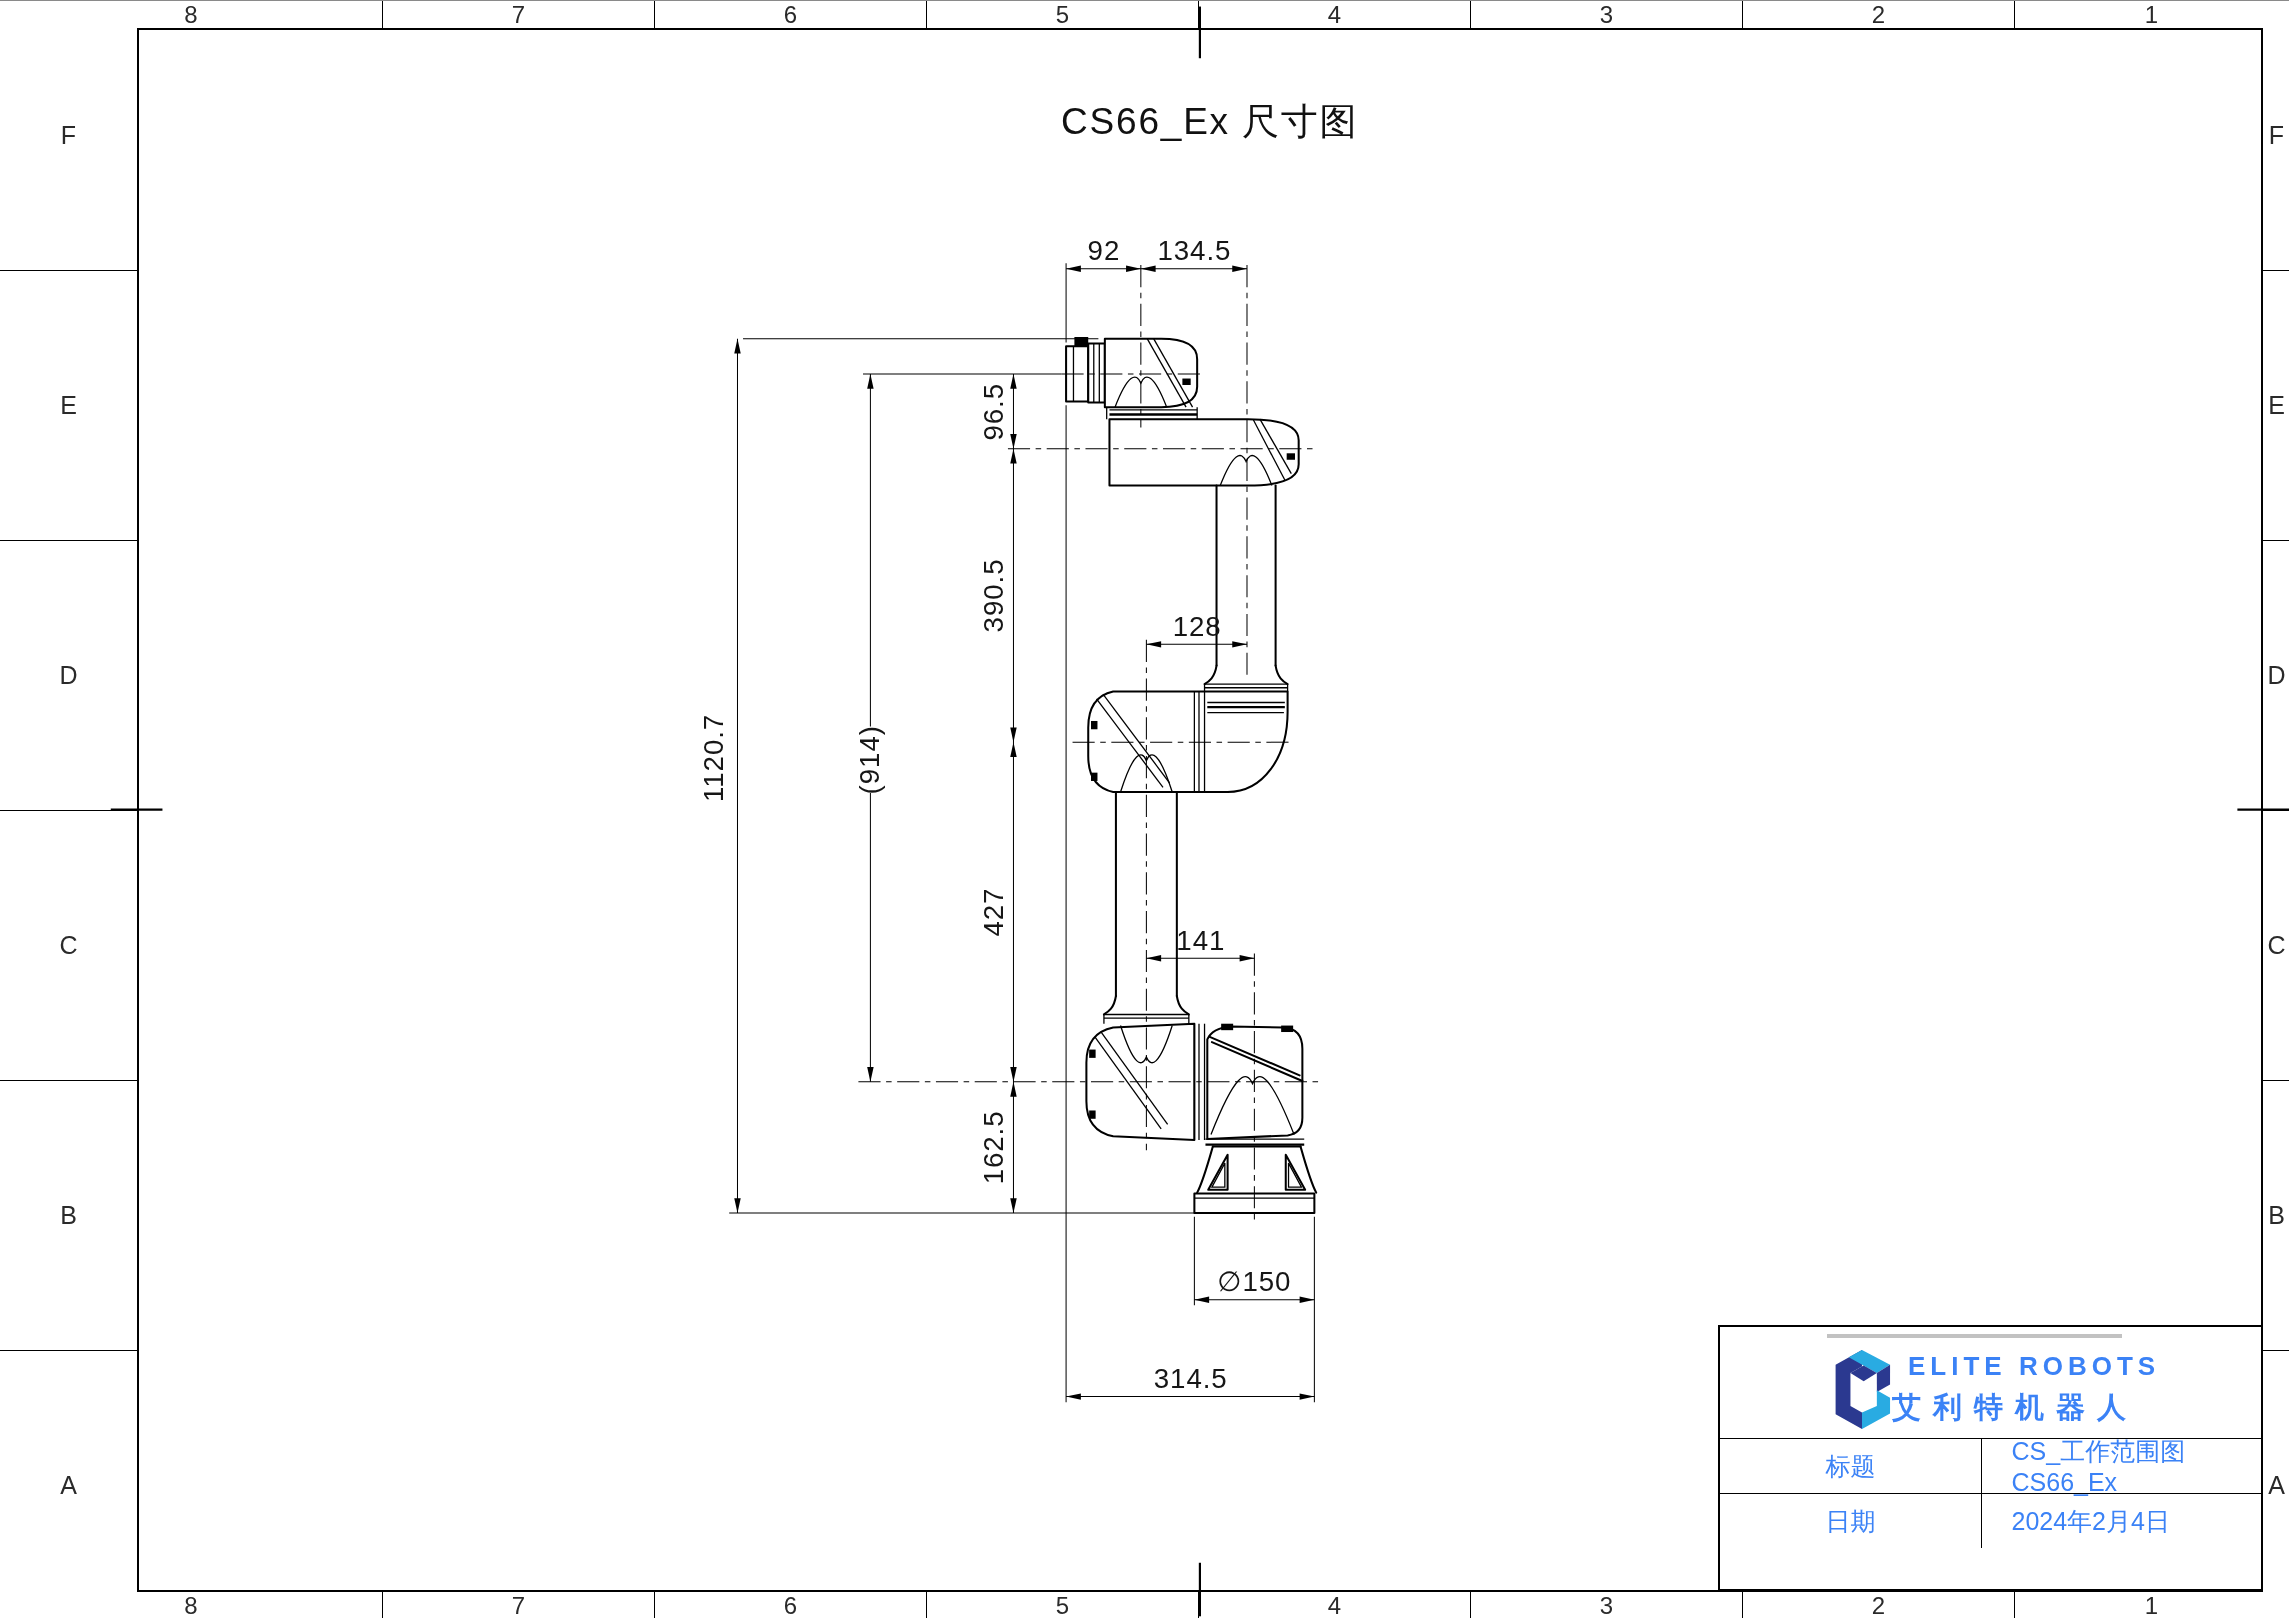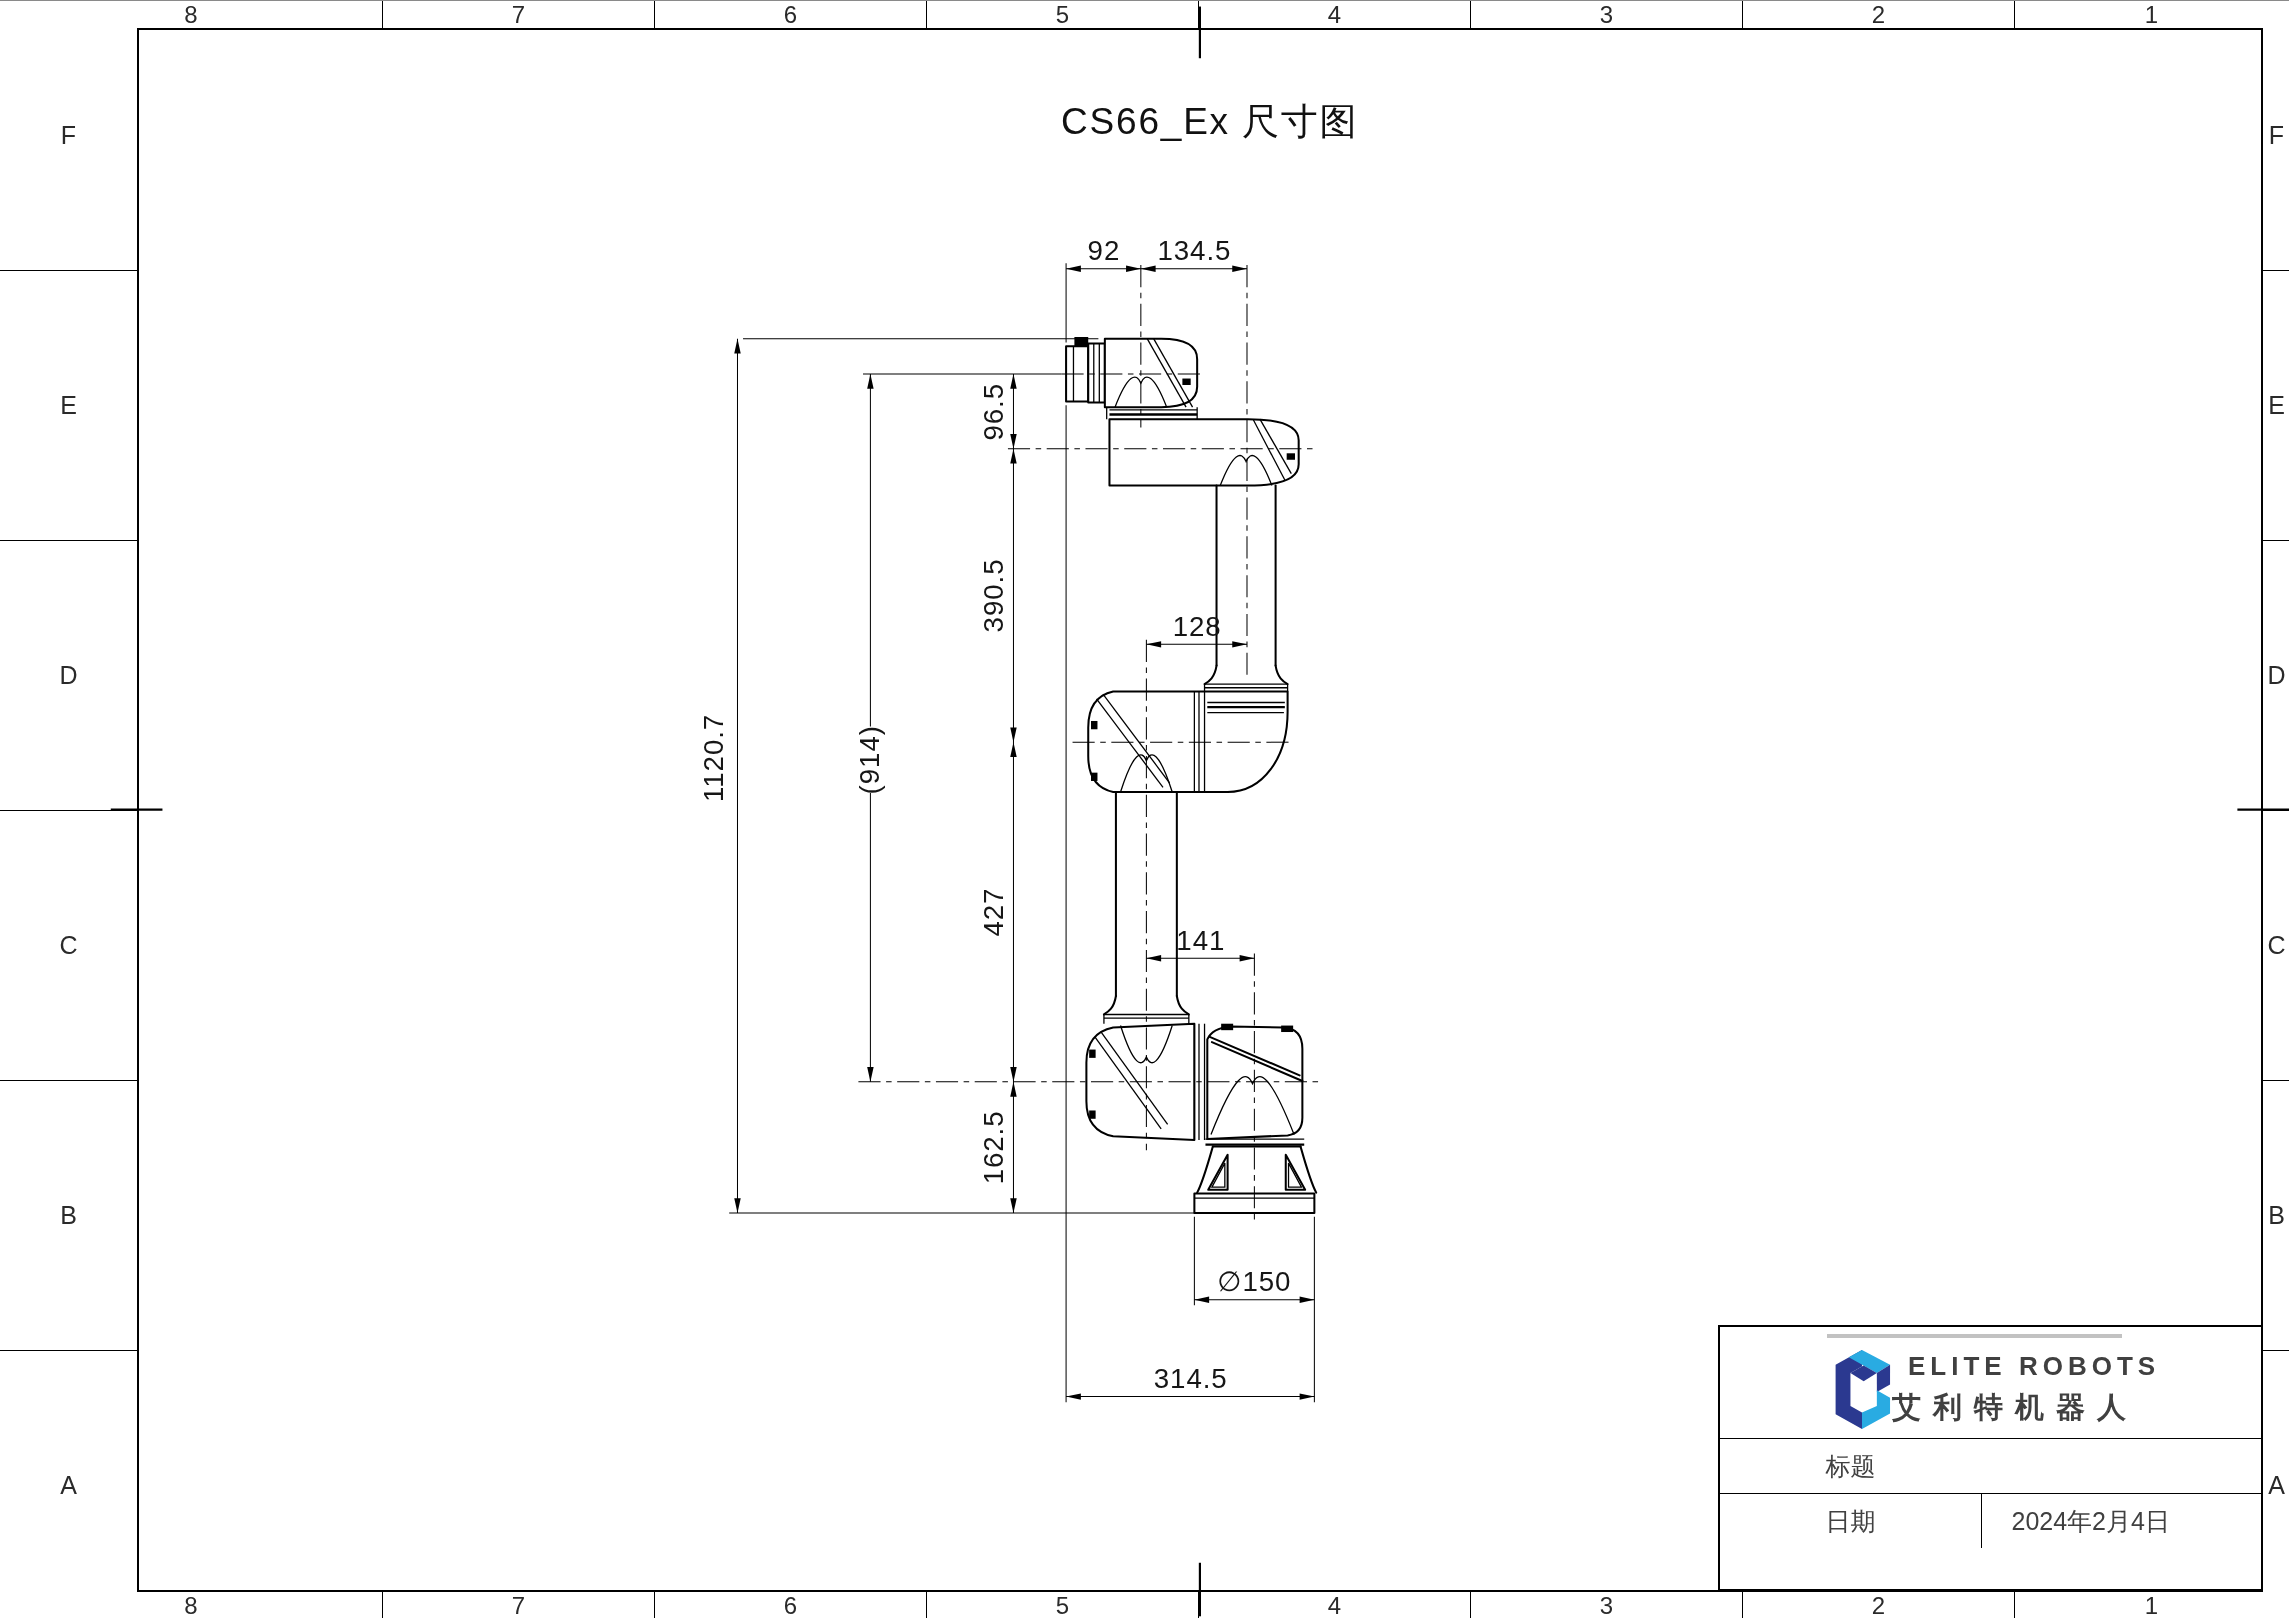--- a/index.html
+++ b/index.html
@@ -26,21 +26,21 @@
   .cl{fill:none;stroke:#000;stroke-width:1.1;stroke-dasharray:24 6 6 6;}
   .dim{fill:none;stroke:#000;stroke-width:1.1;}
   .ar{fill:#000;stroke:none;}
   .blk{fill:#000;stroke:none;}
   .dtx{font-family:"Liberation Sans",sans-serif;font-size:30px;fill:#161616;text-anchor:middle;letter-spacing:1px;}
   .mark{stroke:#000;stroke-width:2.4;}
   
   #dwg-title{position:absolute;left:1061px;top:96px;font-size:37px;letter-spacing:1.8px;color:#111;}
   #dwg-note{position:absolute;left:1055px;top:1471px;font-size:34px;font-weight:600;color:#111;}
   
-  #tb{position:absolute;left:1718px;top:1324px;width:545px;height:266px;border:2px solid #000;box-sizing:border-box;color:#404040;}
+  #tb{position:absolute;left:1718px;top:1324px;width:545px;height:266px;border:2px solid #000;box-sizing:border-box;color:#3b82f6;}
   .tb-row{position:relative;display:flex;box-sizing:border-box;border-top:1.8px solid #000;}
   .tb-row:first-child{border-top:none;}
   .tb-cell{display:flex;align-items:center;justify-content:center;font-size:25px;box-sizing:border-box;}
   .tb-cell.val{justify-content:flex-start;padding-left:29.5px;}
   .tb-cell.bl{border-left:1.8px solid #000;}
   #tb-logo-row{height:111px;}
   #tb-grayline{position:absolute;left:107px;top:6.5px;width:295px;height:4.6px;background:#c2c2c2;}
   #tb-logo{position:absolute;left:109px;top:18.5px;}
   #tb-brand-en{position:absolute;left:188px;top:24px;font-size:26px;font-weight:700;letter-spacing:5px;}
   #tb-brand-cn{position:absolute;left:172px;top:61px;font-size:29px;font-weight:700;letter-spacing:12px;}
@@ -265,20 +265,21 @@
         <polygon points="40,2 74,20 58,30 24,11" fill="#29ABE2"></polygon>
         <polygon points="74,20 74,44 58,53 58,30" fill="#2B3990"></polygon>
         <polygon points="26,30 42,21 58,30 42,40" fill="#2B3990"></polygon>
         <polygon points="40,98 74,79 74,60 58,51 58,70 40,78" fill="#29ABE2"></polygon>
       </svg>
       <div id="tb-brand-en">ELITE ROBOTS</div>
       <div id="tb-brand-cn">艾利特机器人</div>
     </div>
     <div class="tb-row" style="height:55px">
       <div class="tb-cell" style="width:261px">标题</div>
+      <div class="tb-cell val bl" style="flex:1">CS_工作范围图 CS66_Ex</div>
     </div>
     <div class="tb-row" style="height:55px">
       <div class="tb-cell" style="width:261px">日期</div>
       <div class="tb-cell val bl" style="flex:1">2024年2月4日</div>
     </div>
   </div>
 
 </div>
 
 

